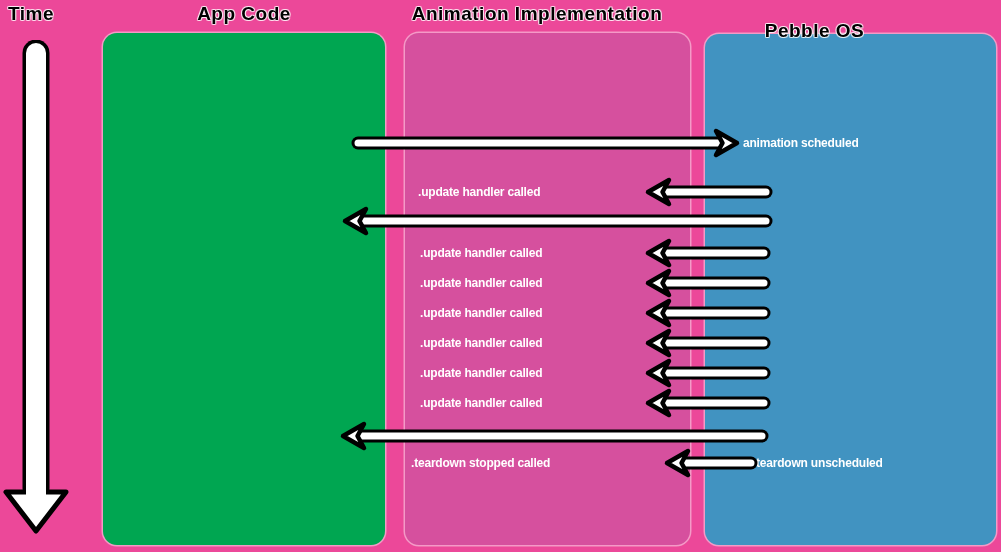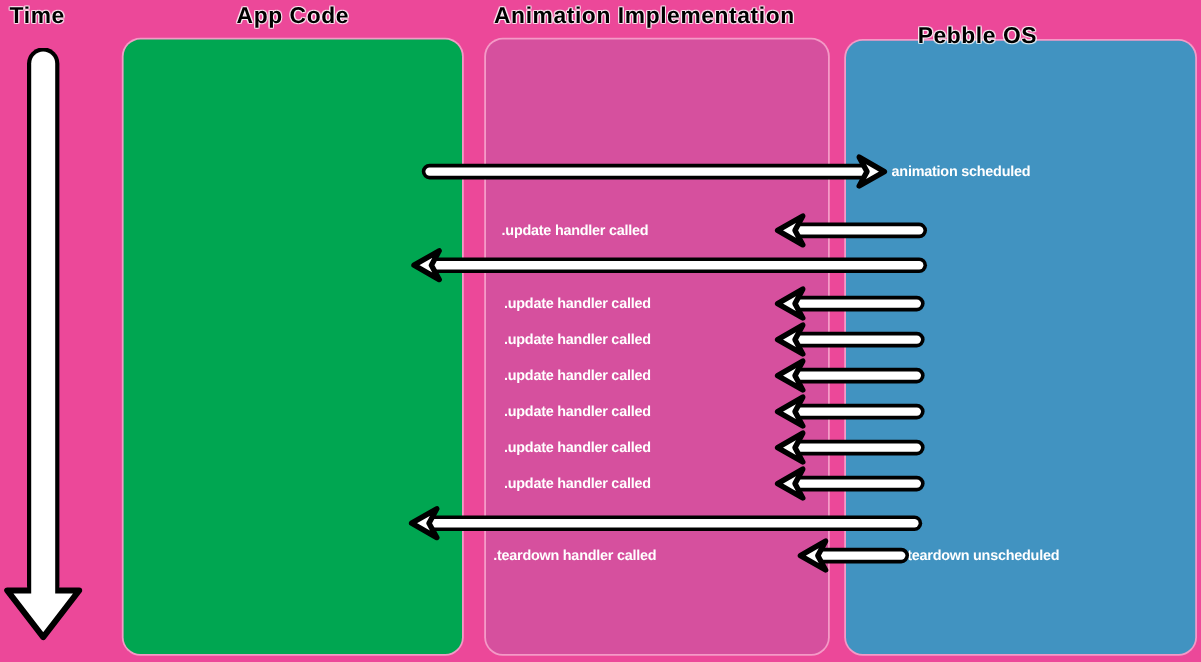--- a/index.html
+++ b/index.html
@@ -83,21 +83,21 @@
 
 
 
   <div class="lane-label" style="left:418px; top:179px;">.update handler called</div>
   <div class="lane-label" style="left:420px; top:240px;">.update handler called</div>
   <div class="lane-label" style="left:420px; top:270px;">.update handler called</div>
   <div class="lane-label" style="left:420px; top:300px;">.update handler called</div>
   <div class="lane-label" style="left:420px; top:330px;">.update handler called</div>
   <div class="lane-label" style="left:420px; top:360px;">.update handler called</div>
   <div class="lane-label" style="left:420px; top:390px;">.update handler called</div>
-  <div class="lane-label" style="left:411px; top:450px;">.teardown handler called</div>
+  <div class="lane-label" style="left:411px; top:450px;">.teardown stopped called</div>
 
   <div class="lane-label" style="left:743px; top:130px;">animation scheduled</div>
   <div class="lane-label" style="left:756px; top:450px;">teardown unscheduled</div>
 
   <div id="arrow-layer">
       <svg width="401" height="34" viewBox="0 0 401 34" class="arrow-svg" style="left: 344px; top: 126px;">
         <line x1="378" x2="14" y1="17" y2="17" stroke="#000000" stroke-width="13" stroke-linecap="round"></line>
         <line x1="377" x2="14" y1="17" y2="17" stroke="#FFFFFF" stroke-width="7" stroke-linecap="round"></line>
         <path d="M 393 17 L 372 5 L 378.5 17 L 372 29 Z" fill="#FFFFFF" stroke="#000000" stroke-width="4.5" stroke-linejoin="round"></path>
       </svg>

